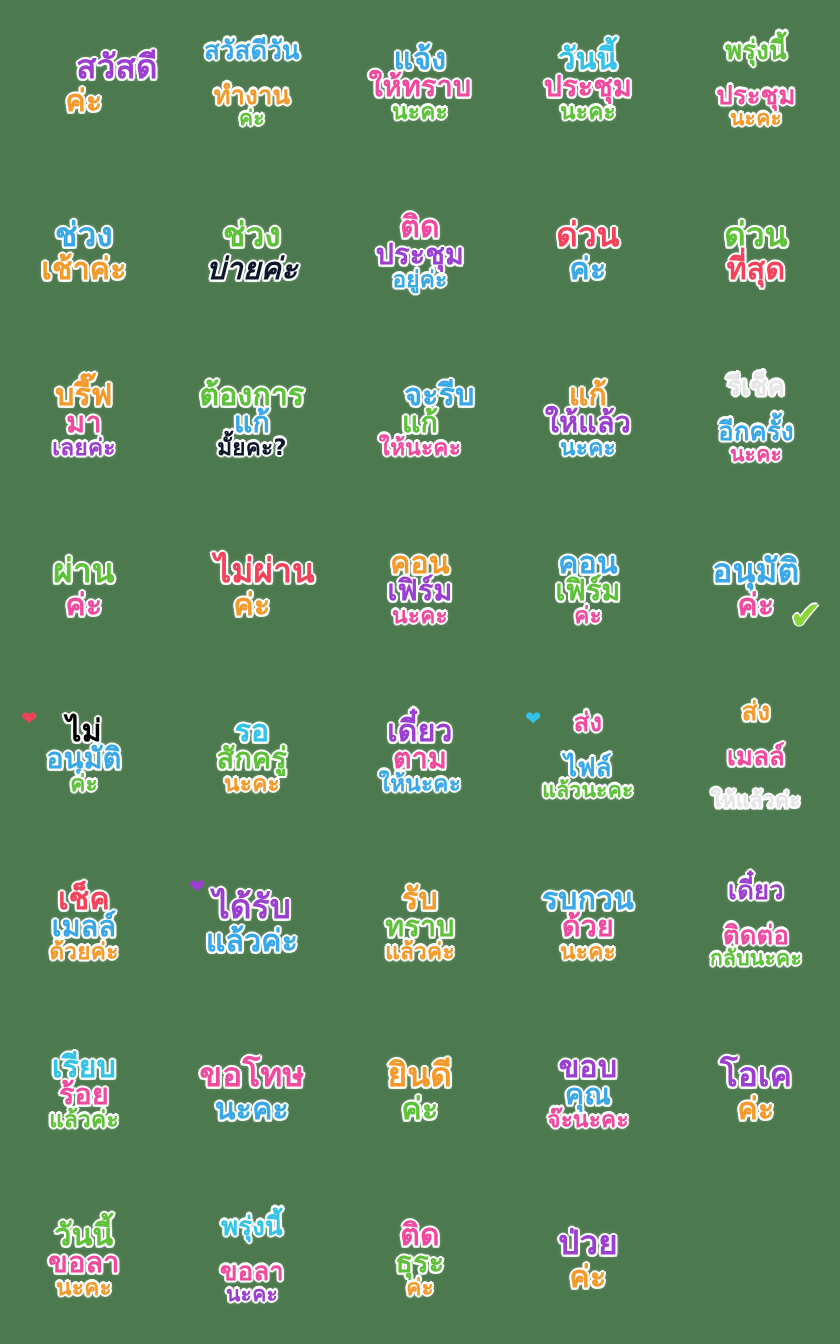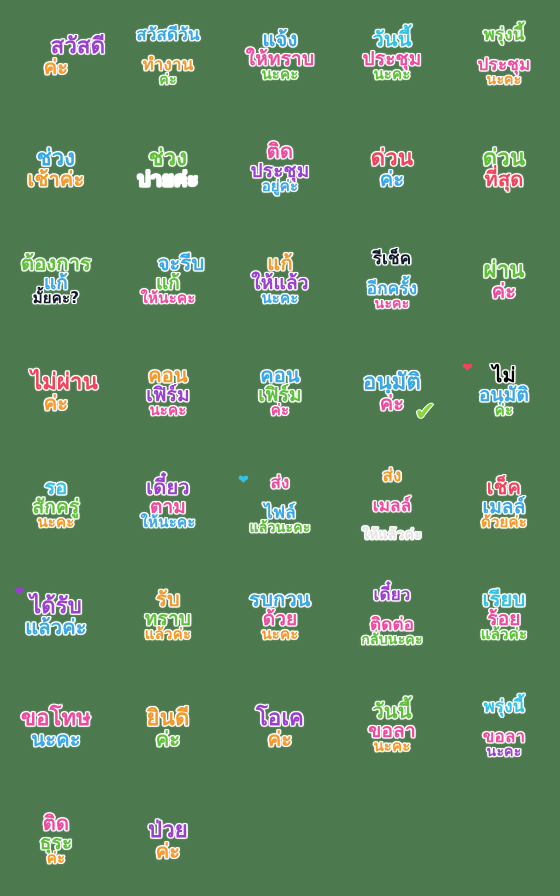--- a/index.html
+++ b/index.html
@@ -103,52 +103,57 @@
       <span class="line l1" style="color: rgb(94, 193, 58);">พรุ่งนี้</span>
       <span class="line l2" style="color: rgb(240, 74, 158);">ประชุม</span>
       <span class="line l3" style="color: rgb(245, 153, 42);">นะคะ</span>
     </div>
     <div class="sticker two-line">
       <span class="line l1" style="color: rgb(58, 168, 232);">ช่วง</span>
       <span class="line l2" style="color: rgb(245, 153, 42);">เช้าค่ะ</span>
     </div>
     <div class="sticker two-line">
       <span class="line l1" style="color: rgb(94, 193, 58);">ช่วง</span>
-      <span class="line l2" style="color: #ffffff;">บ่ายค่ะ</span>
+      <span class="line l2" style="color: #0f172a; font-style: italic;">บ่ายค่ะ</span>
     </div>
     <div class="sticker">
       <span class="line l1" style="color: rgb(240, 74, 158);">ติด</span>
       <span class="line l2" style="color: rgb(154, 63, 208);">ประชุม</span>
       <span class="line l3" style="color: rgb(58, 168, 232);">อยู่ค่ะ</span>
     </div>
     <div class="sticker two-line">
       <span class="line l1" style="color: rgb(244, 66, 90);">ด่วน</span>
       <span class="line l2" style="color: rgb(58, 168, 232);">ค่ะ</span>
     </div>
     <div class="sticker two-line">
       <span class="line l1" style="color: rgb(94, 193, 58);">ด่วน</span>
       <span class="line l2" style="color: rgb(244, 66, 90);">ที่สุด</span>
     </div>
     <div class="sticker">
+      <span class="line l1" style="color: rgb(245, 153, 42);">บรี๊ฟ</span>
+      <span class="line l2" style="color: rgb(240, 74, 158);">มา</span>
+      <span class="line l3" style="color: rgb(154, 63, 208);">เลยค่ะ</span>
+    </div>
+    <div class="sticker">
       <span class="line l1" style="color: rgb(94, 193, 58);">ต้องการ</span>
       <span class="line l2" style="color: rgb(58, 168, 232);">แก้</span>
       <span class="line l3" style="color: #0f172a;">มั้ยคะ?</span>
     </div>
     <div class="sticker">
       <span class="line l1" style="color: rgb(58, 168, 232); padding-left: 26px;">จะรีบ</span>
       <span class="line l2" style="color: rgb(94, 193, 58);">แก้</span>
       <span class="line l3" style="color: rgb(240, 74, 158);">ให้นะคะ</span>
     </div>
     <div class="sticker">
       <span class="line l1" style="color: rgb(245, 153, 42);">แก้</span>
       <span class="line l2" style="color: rgb(154, 63, 208);">ให้แล้ว</span>
       <span class="line l3" style="color: rgb(58, 168, 232);">นะคะ</span>
     </div>
     <div class="sticker dense">
-      <span class="line l1" style="color: #0f172a;">รีเช็ค</span>
+      <span class="line l1" style="color: #e5e5e5;">รีเช็ค</span>
       <span class="line l2" style="color: rgb(58, 168, 232);">อีกครั้ง</span>
       <span class="line l3" style="color: rgb(240, 74, 158);">นะคะ</span>
     </div>
     <div class="sticker two-line">
       <span class="line l1" style="color: rgb(94, 193, 58);">ผ่าน</span>
       <span class="line l2" style="color: rgb(240, 74, 158);">ค่ะ</span>
     </div>
     <div class="sticker two-line">
       <span class="line l1" style="color: rgb(244, 66, 90); margin-left: 17px;">ไม่ผ่าน</span>
       <span class="line l2" style="color: rgb(245, 153, 42);">ค่ะ</span>
@@ -226,20 +231,25 @@
       <span class="line l3" style="color: rgb(94, 193, 58);">แล้วค่ะ</span>
     </div>
     <div class="sticker two-line">
       <span class="line l1" style="color: rgb(240, 74, 158);">ขอโทษ</span>
       <span class="line l2" style="color: rgb(58, 168, 232);">นะคะ</span>
     </div>
     <div class="sticker two-line">
       <span class="line l1" style="color: rgb(245, 153, 42);">ยินดี</span>
       <span class="line l2" style="color: rgb(94, 193, 58);">ค่ะ</span>
     </div>
+    <div class="sticker">
+      <span class="line l1" style="color: rgb(154, 63, 208);">ขอบ</span>
+      <span class="line l2" style="color: rgb(58, 168, 232);">คุณ</span>
+      <span class="line l3" style="color: rgb(240, 74, 158);">จ๊ะนะคะ</span>
+    </div>
     <div class="sticker two-line">
       <span class="line l1" style="color: rgb(154, 63, 208);">โอเค</span>
       <span class="line l2" style="color: rgb(245, 153, 42);">ค่ะ</span>
     </div>
     <div class="sticker">
       <span class="line l1" style="color: rgb(94, 193, 58);">วันนี้</span>
       <span class="line l2" style="color: rgb(240, 74, 158);">ขอลา</span>
       <span class="line l3" style="color: rgb(245, 153, 42);">นะคะ</span>
     </div>
     <div class="sticker dense">

